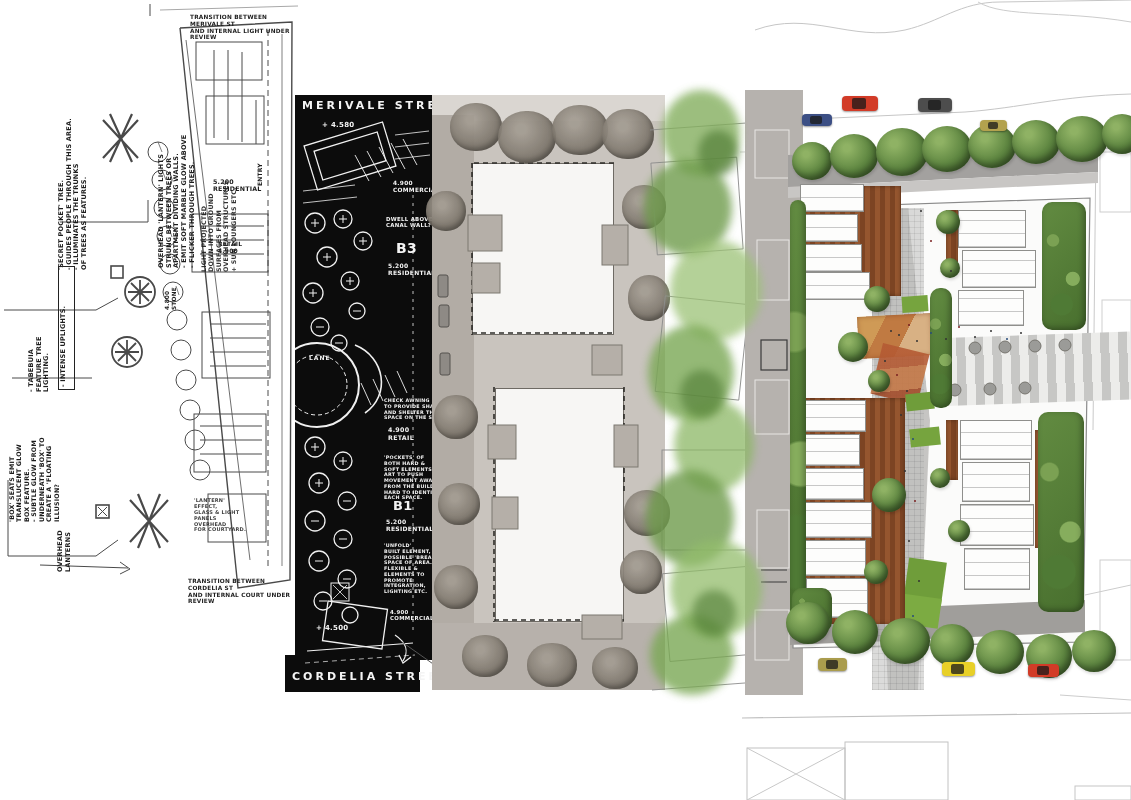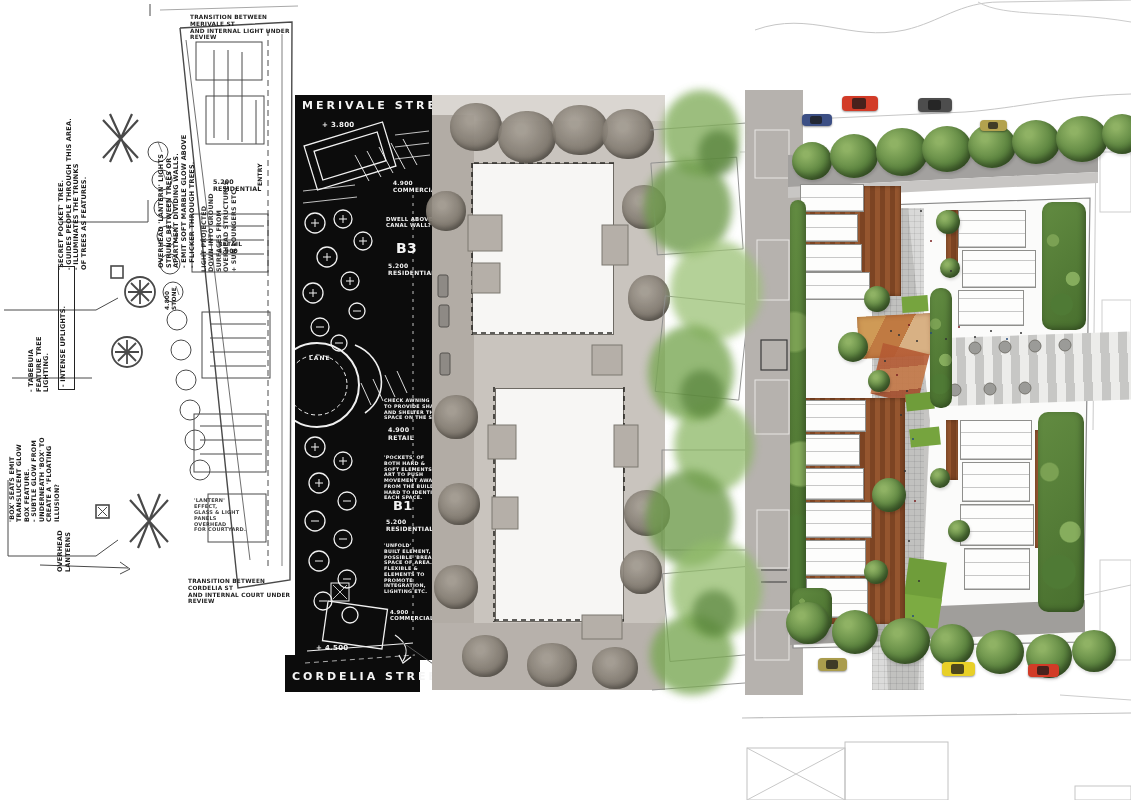--- a/index.html
+++ b/index.html
@@ -210,21 +210,21 @@
       <path d="M38,490 l14,14 M52,490 l-14,14" stroke-width=".8"></path>
       <rect x="30" y="510" width="60" height="40" transform="rotate(8 60 530)"></rect>
       <path d="M12,556 L118,548" stroke-width="1.2"></path>
       <path d="M10,568 L120,560" stroke-width=".7" stroke-dasharray="5 4"></path>
       <path d="M100,540 C112,548 114,556 108,566 M104,560 l4,8 l8,-6" stroke-width="1.2"></path>
       <path d="M118,100 V540" stroke-width=".8" stroke-dasharray="3 5"></path>
     </g>
   </svg>
 
   <div class="abs whand" style="left:302px;top:99px;font-size:11px;letter-spacing:3px;">MERIVALE  STREET</div>
-  <div class="abs whand" style="left:322px;top:121px;font-size:7px;">+ 3.800</div>
+  <div class="abs whand" style="left:322px;top:121px;font-size:7px;">+ 4.580</div>
   <div class="abs whand pre" style="left:393px;top:180px;font-size:5.8px;">4.900
 COMMERCIAL</div>
   <div class="abs whand pre" style="left:386px;top:216px;font-size:5.4px;">DWELL ABOVE
 CANAL WALL?</div>
   <div class="abs whand" style="left:396px;top:240px;font-size:14px;">B3</div>
   <div class="abs whand pre" style="left:388px;top:262px;font-size:6px;">5.200
 RESIDENTIAL</div>
   <div class="abs whand pre" style="left:384px;top:398px;font-size:4.8px;">CHECK AWNING
 TO PROVIDE SHADING
 AND SHELTER THE
@@ -247,21 +247,21 @@
 POSSIBLE 'BREAKOUT'
 SPACE OF AREA.
 FLEXIBLE &amp;
 ELEMENTS TO
 PROMOTE
 INTEGRATION,
 LIGHTING ETC.</div>
   <div class="abs whand" style="left:309px;top:354px;font-size:6px;letter-spacing:1px;">LANE</div>
   <div class="abs whand pre" style="left:390px;top:609px;font-size:5.4px;">4.900
 COMMERCIAL</div>
-  <div class="abs whand" style="left:316px;top:644px;font-size:7px;text-align:center;">+ 4.500</div>
+  <div class="abs whand" style="left:316px;top:624px;font-size:7px;text-align:center;">+ 4.500</div>
   <div class="abs whand" style="left:292px;top:670px;font-size:11px;letter-spacing:3px;">CORDELIA  STREET</div>
   <div class="abs hand pre" style="left:442px;top:663px;font-size:5.4px;color:#444;">SHIFTED TO
 REC REQUIREMENTS.</div>
   <svg class="abs" style="left:400px;top:640px" width="60" height="40" viewBox="0 0 60 40">
     <path d="M2,2 L36,26 L40,24" stroke="#555" fill="none"></path>
   </svg>
 
   <div class="abs" style="left:432px;top:95px;width:233px;height:595px;background:#c9c4be;">
     <div class="abs" style="left:0;top:0;width:233px;height:26px;background:#dad6d1;"></div>
     <div class="abs" style="left:0;top:20px;width:42px;height:575px;background:#b2aca5;"></div>

